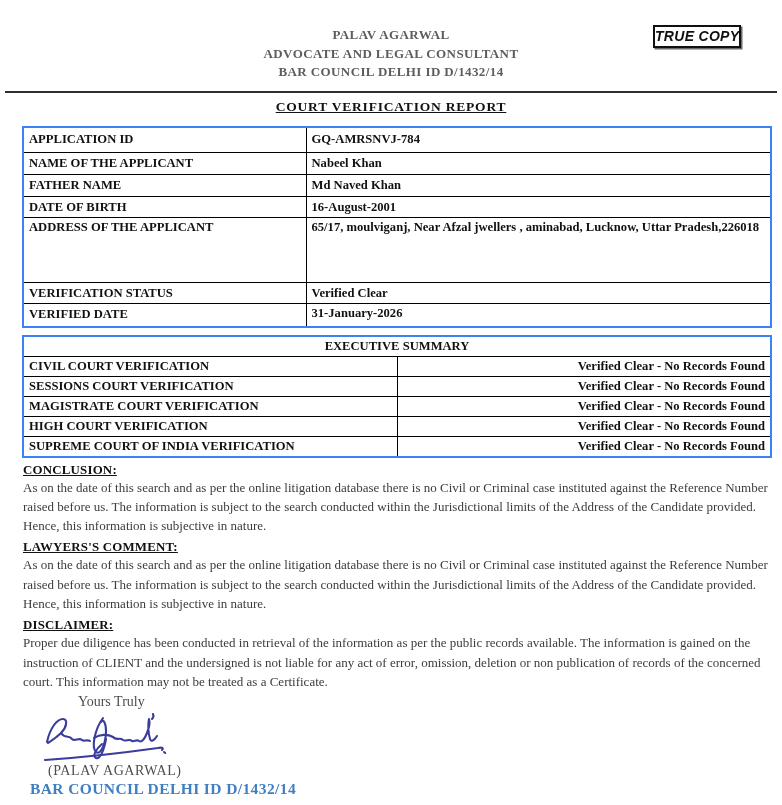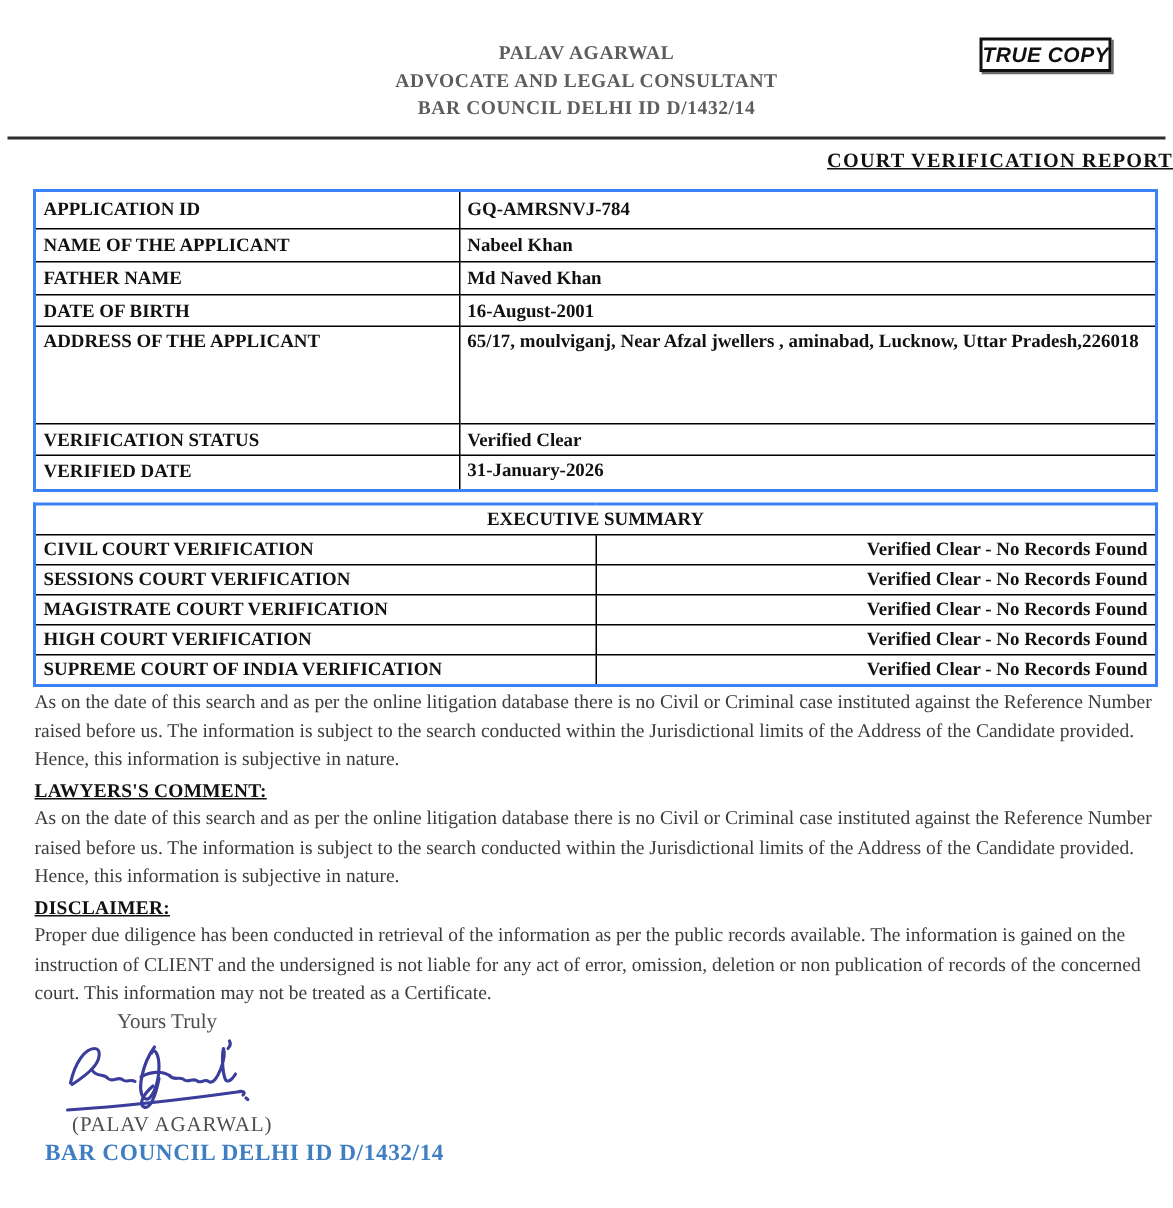--- a/index.html
+++ b/index.html
@@ -15,21 +15,21 @@
     width:782px;height:805px;background:#ffffff;position:relative;overflow:hidden;
     font-family:"Liberation Serif", serif;color:#111;
   }
   .letterhead{padding-top:26px;text-align:center;color:var(--letterhead_gray);
     font-weight:bold;font-size:13px;line-height:18.5px;letter-spacing:0.4px;}
   .stamp{position:absolute;top:25px;left:653px;background:#fff;
     border:2px solid #101010;box-shadow:1.5px 1.5px 0 #6b6b6b;
     padding:1px 0 2px;font-family:"Liberation Sans", sans-serif;
     font-style:italic;font-weight:bold;font-size:14px;color:#101010;letter-spacing:0.3px;}
   .rule{border:0;border-top:2px solid #2e2e2e;margin:9px 5px 0 5px;}
-  .title{text-align:right;margin-top:6px;font-weight:bold;font-size:13.5px;
+  .title{text-align:center;margin-top:6px;font-weight:bold;font-size:13.5px;
     letter-spacing:0.8px;text-decoration:underline;color:#111;}
   table{border-collapse:collapse;margin-left:22px;width:750px;table-layout:fixed;
     border:2px solid #3b82f6;}
   td,th{border:1.4px solid #000;font-size:12.6px;font-weight:bold;color:#111;
     padding:1px 5px;overflow:hidden;}
   .col-label{width:283px;}
   .tbl1{margin-top:11px;}
   .tbl2{margin-top:7px;}
   .tbl2 th{font-size:12.6px;}
   .tbl2 td.val{text-align:right;}
@@ -117,20 +117,21 @@
       <td class="val">Verified Clear - No Records Found</td>
     </tr>
     <tr class="h20">
       <td class="col-label">SUPREME COURT OF INDIA VERIFICATION</td>
       <td class="val">Verified Clear - No Records Found</td>
     </tr>
   </tbody>
 </table>
 
 <div class="section">
+  <div class="section-heading">CONCLUSION:</div>
   <div class="section-body">As on the date of this search and as per the online litigation database there is no Civil or Criminal case instituted against the Reference Number raised before us. The information is subject to the search conducted within the Jurisdictional limits of the Address of the Candidate provided. Hence, this information is subjective in nature.</div>
 </div>
 
 <div class="section">
   <div class="section-heading">LAWYERS'S COMMENT:</div>
   <div class="section-body">As on the date of this search and as per the online litigation database there is no Civil or Criminal case instituted against the Reference Number raised before us. The information is subject to the search conducted within the Jurisdictional limits of the Address of the Candidate provided. Hence, this information is subjective in nature.</div>
 </div>
 
 <div class="section">
   <div class="section-heading">DISCLAIMER:</div>

